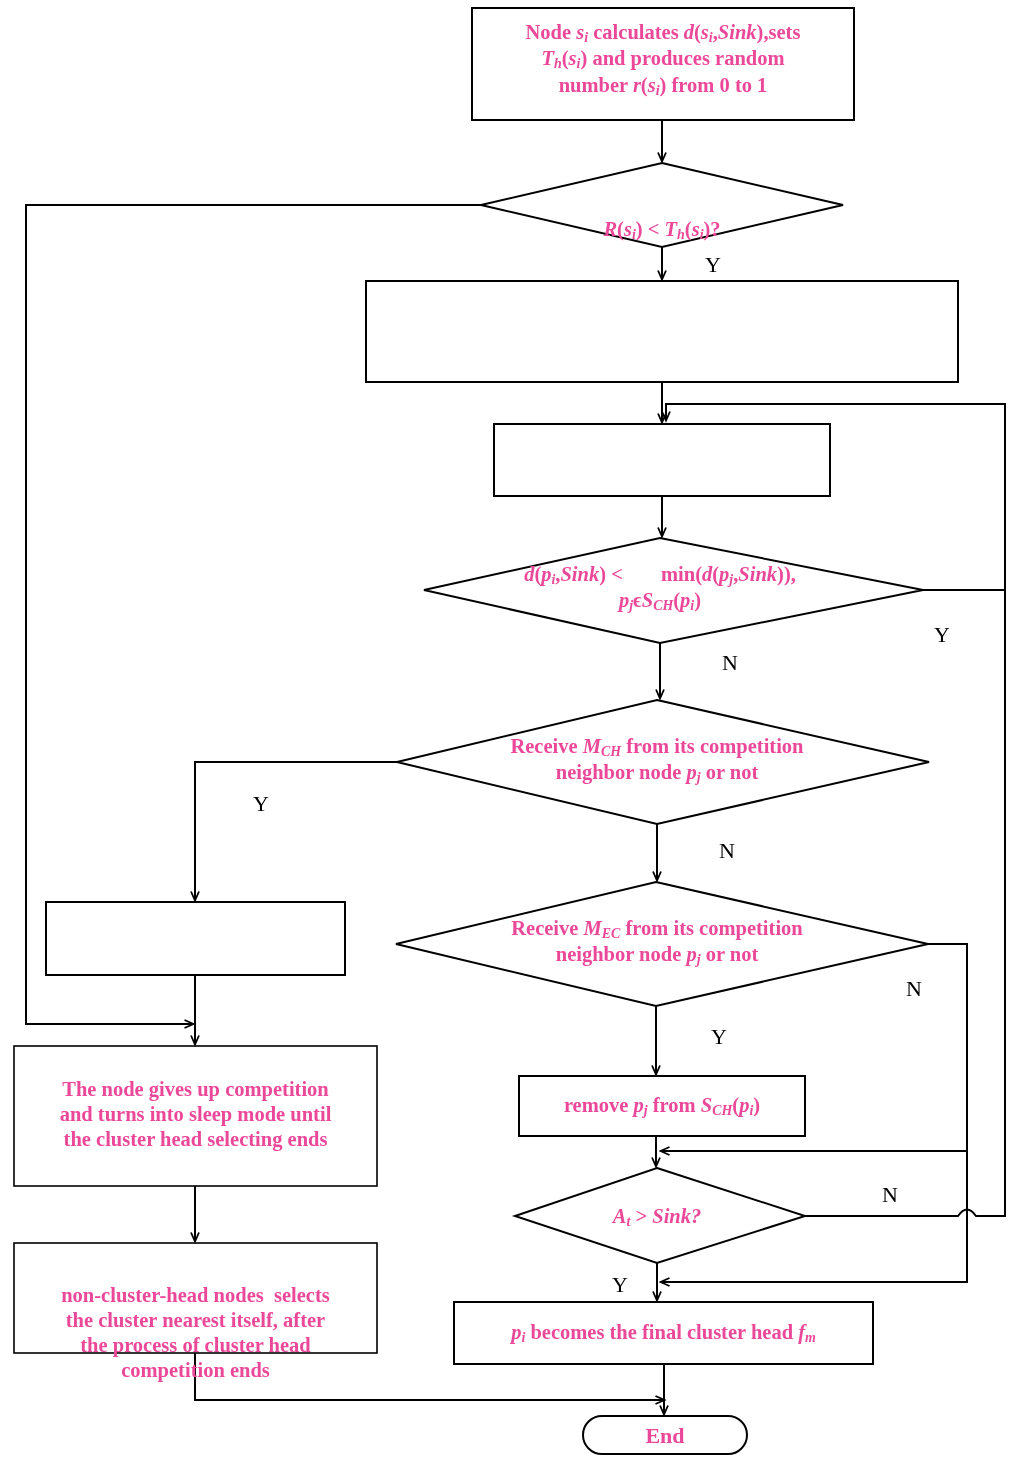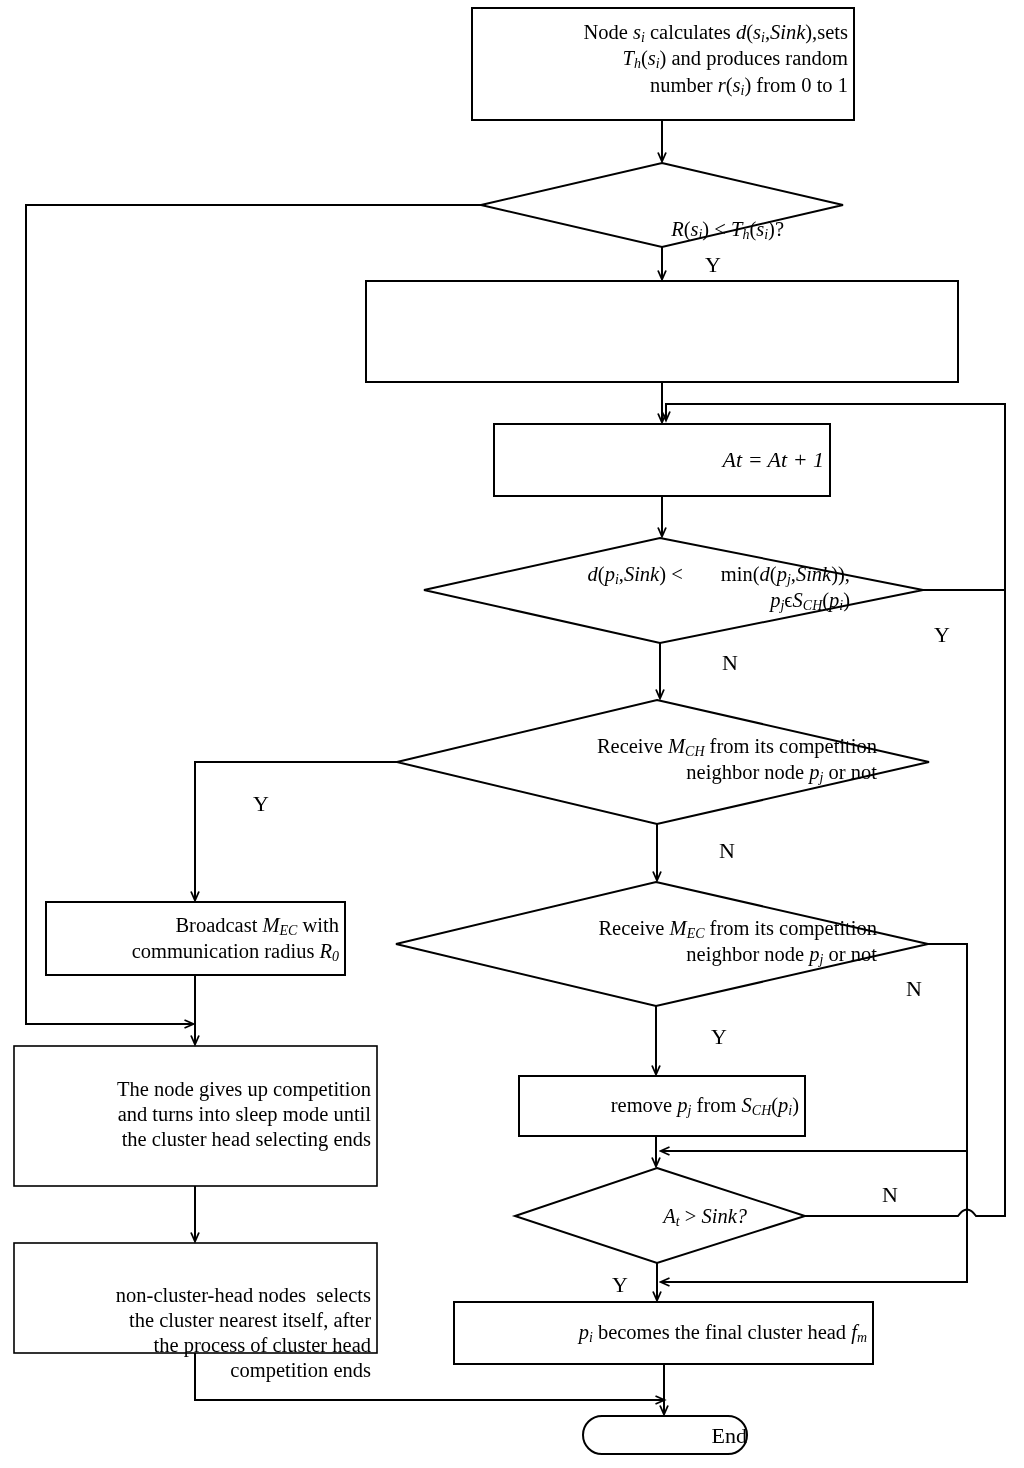--- a/index.html
+++ b/index.html
@@ -4,22 +4,22 @@
 <style>
   html,body{margin:0;padding:0;background:#ffffff;}
   body{width:1024px;height:1468px;overflow:hidden;
        font-family:"Liberation Serif","DejaVu Serif",serif;}
   #stage{position:relative;width:1024px;height:1468px;background:#fff;}
   svg#flow{position:absolute;left:0;top:0;width:1024px;height:1468px;}
   .shape{fill:#ffffff;stroke:#000000;stroke-width:2;}
   .shape-thin{fill:#ffffff;stroke:#000000;stroke-width:1.6;}
   .conn{stroke:#000000;stroke-width:2;fill:none;}
   
-  .tbox{position:absolute;text-align:right;line-height:1.22;
-        font-size:20.5px;color:#000000;}
+  .tbox{position:absolute;text-align:center;line-height:1.22;
+        font-size:20.5px;color:#ec4899;font-weight:bold;}
   .tbox i{font-style:italic;}
   .tbox sub{font-size:0.68em;font-style:italic;vertical-align:-0.25em;}
   .tbox .up{font-style:normal;margin-left:33px;}
   .branch{position:absolute;font-size:22px;color:#000;}
 </style>
 </head>
 <body>
 
 <div id="stage">
 
@@ -103,48 +103,39 @@
     number <i>r</i>(<i>s<sub>i</sub></i>) from 0 to 1
     
   </div>
 
   <div class="tbox" style="left:540px;top:193px;width:244px;margin-top:24px;">
     <i>R</i>(<i>s<sub>i</sub></i>) &lt; <i>T<sub>h</sub></i>(<i>s<sub>i</sub></i>)?
     
   </div>
 
 
-  <div class="tbox" style="left:500px;top:447px;width:324px;font-size:22px;">
-    <i>At = At + 1</i>
-    
-  </div>
 
   <div class="tbox" style="left:470px;top:562px;width:380px;">
     <i>d</i>(<i>p<sub>i</sub></i>,<i>Sink</i>) &lt; <span class="up">min</span>(<i>d</i>(<i>p<sub>j</sub></i>,<i>Sink</i>)),<br>
     <i>p<sub>j</sub></i>ϵ<i>S<sub>CH</sub></i>(<i>p<sub>i</sub></i>)
     
   </div>
 
   <div class="tbox" style="left:437px;top:734px;width:440px;">
     Receive <i>M<sub>CH</sub></i> from its competition<br>
     neighbor node <i>p<sub>j</sub></i> or not
     
   </div>
 
   <div class="tbox" style="left:437px;top:916px;width:440px;">
     Receive <i>M<sub>EC</sub></i> from its competition<br>
     neighbor node <i>p<sub>j</sub></i> or not
     
   </div>
 
-  <div class="tbox" style="left:52px;top:913px;width:287px;">
-    Broadcast <i>M<sub>EC</sub></i> with<br>
-    communication radius <i>R<sub>0</sub></i>
-    
-  </div>
 
   <div class="tbox" style="left:20px;top:1077px;width:351px;">
     The node gives up competition<br>
     and turns into sleep mode until<br>
     the cluster head selecting ends
     
   </div>
 
   <div class="tbox" style="left:20px;top:1247px;width:351px;margin-top:36px;">
     non-cluster-head nodes&nbsp; selects<br>

